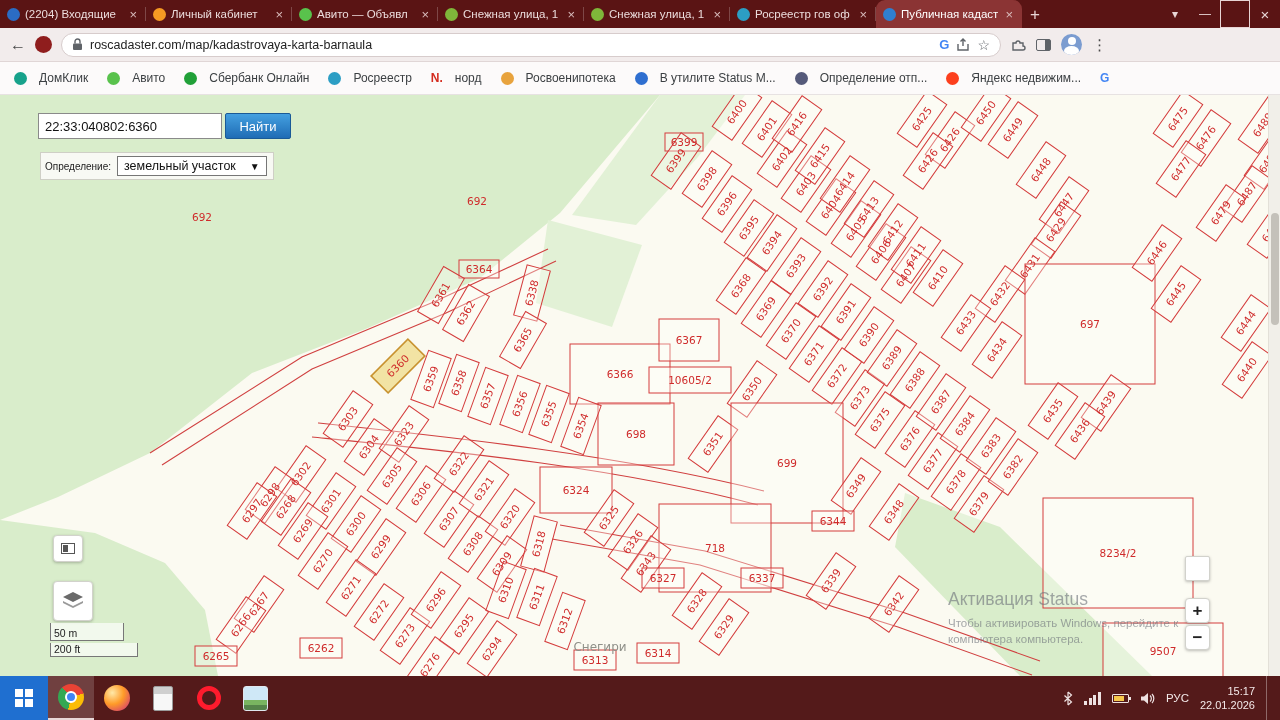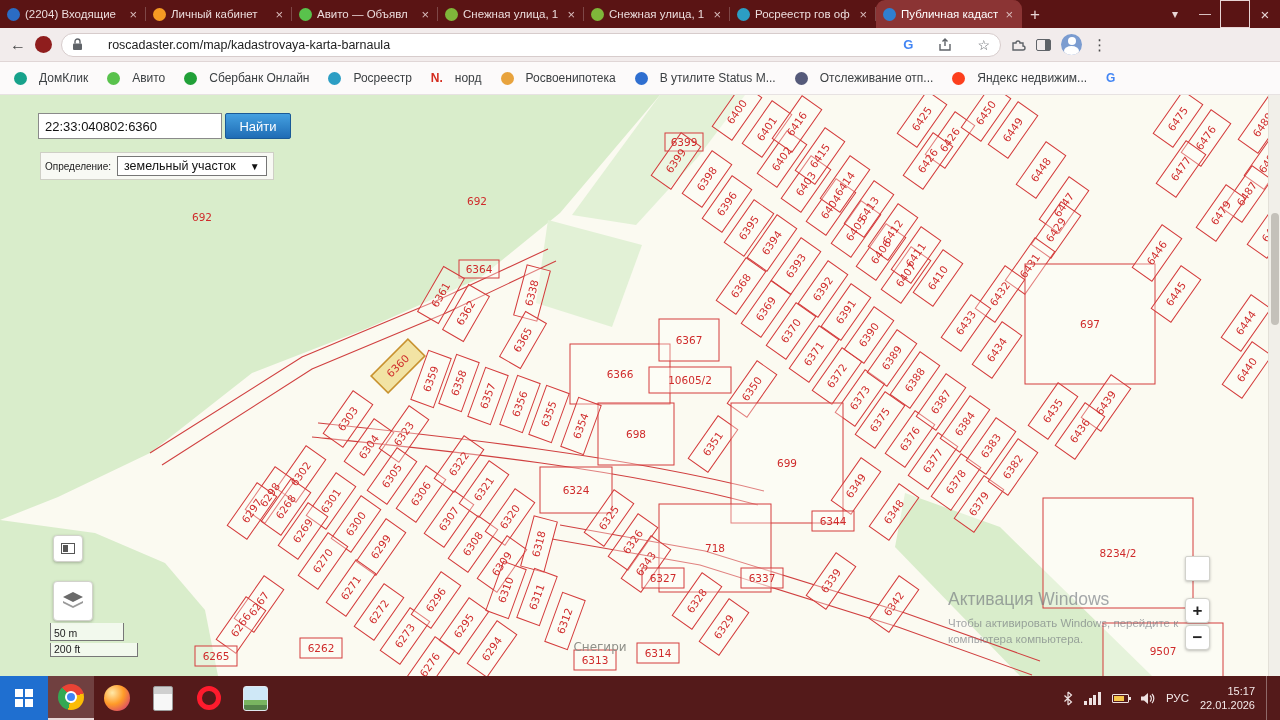--- a/index.html
+++ b/index.html
@@ -22,21 +22,21 @@
   .tab-controls span { width:30px; height:28px; display:flex; align-items:center;
              justify-content:center; color:#e8d5d5; font-size:12px; }
   .win-max { width:9px; height:9px; border:1.3px solid #e8d5d5; display:inline-block; }
 
   
   .toolbar { height:34px; background:#f2ecec; display:flex; align-items:center;
              padding:0 10px; gap:9px; border-bottom:1px solid #e0d6d6; }
   .nav-icon { font-size:16px; color:#4a4a4a; }
   .reload-dot { width:17px; height:17px; border-radius:50%; background:#8f1d1d; }
   .omnibox { flex:1; max-width:940px; height:24px; background:#fff; border:1px solid #d7cccc;
-             border-radius:12px; display:flex; align-items:center; padding:0 10px; gap:25px; }
+             border-radius:12px; display:flex; align-items:center; padding:0 10px; gap:7px; }
   .url-text { font-size:12.5px; color:#222; flex:1; white-space:nowrap; overflow:hidden; }
   .omni-ico { color:#5f6368; font-size:14px; }
   .g-ico { font-weight:bold; color:#4285f4; font-size:13px; }
   .toolbar-right { display:flex; align-items:center; gap:10px; }
   .panel-ico { width:15px; height:12px; border:1.5px solid #5f6368; border-radius:2px; position:relative; }
   .panel-ico::after { content:""; position:absolute; right:0; top:0; bottom:0; width:5px; background:#5f6368; }
   .avatar { width:21px; height:21px; border-radius:50%; background:#7b9cd0; position:relative; overflow:hidden;}
   .avatar::before { content:""; position:absolute; left:6.5px; top:3px; width:8px; height:8px;
                     border-radius:50%; background:#fff; }
   .avatar::after { content:""; position:absolute; left:3px; top:12px; width:15px; height:10px;
@@ -224,21 +224,21 @@
     <div class="bm">
       <span class="bm-dot" style="background: rgb(232, 163, 61);"></span>
       <span>Росвоенипотека</span>
     </div>
     <div class="bm">
       <span class="bm-dot" style="background: rgb(47, 111, 208);"></span>
       <span>В утилите Status M...</span>
     </div>
     <div class="bm">
       <span class="bm-dot" style="background: rgb(85, 90, 122);"></span>
-      <span>Отслеживание отп...</span>
+      <span>Определение отп...</span>
     </div>
     <div class="bm">
       <span class="bm-dot" style="background: rgb(252, 63, 29);"></span>
       <span>Яндекс недвижим...</span>
     </div>
     <div class="bm">
       <span class="bm-txt-ico" style="color: rgb(66, 133, 244);">G</span>
     </div>
   </div>
 
@@ -577,21 +577,21 @@
   <div class="scalebar">
     <div class="scale-m">50 m</div>
     <div class="scale-ft">200 ft</div>
   </div>
 
   <div class="ctl-btn zoom-blank"></div>
   <div class="ctl-btn zoom-in">+</div>
   <div class="ctl-btn zoom-out">−</div>
 
   <div class="watermark">
-    <div class="wm1">Активация Windows</div>
+    <div class="wm1">Активация Status</div>
     <div class="wm2">
       <div>Чтобы активировать Windows, перейдите к</div>
       <div>компьютера компьютера.</div>
     </div>
   </div>
 
   <div class="map-scrollbar">
     <div class="map-scroll-thumb"></div>
   </div>
 </div>

